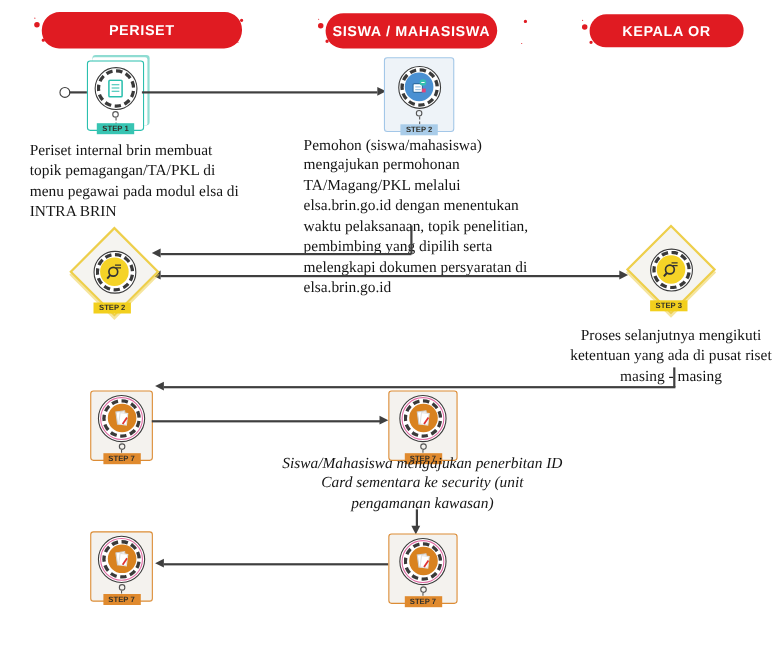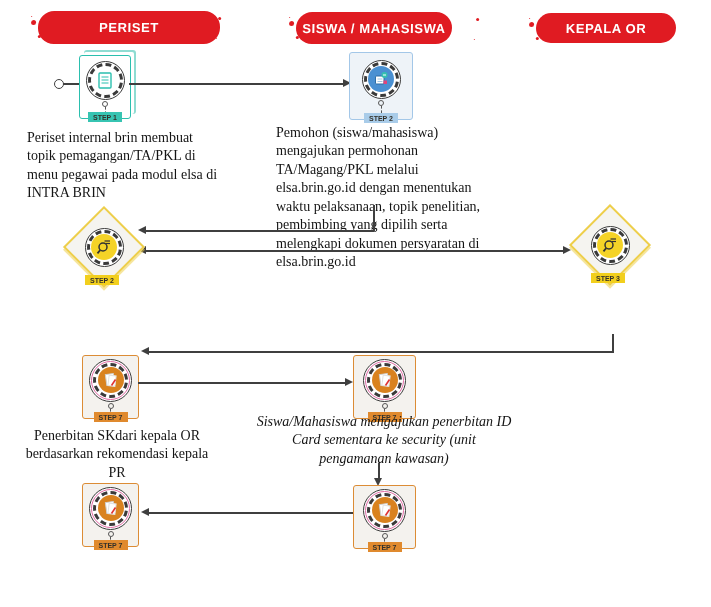--- a/index.html
+++ b/index.html
@@ -174,20 +174,21 @@
                 <circle cx="8" cy="9" r="4" fill="none" stroke="#333" stroke-width="1.5"></circle>
                 <line x1="5.2" y1="12.2" x2="2.5" y2="15.3" stroke="#333" stroke-width="1.8"></line>
               </svg>
             </div>
           </div>
         </div>
       </div>
     </div>
     <div class="badge yellow-badge">STEP 3</div>
   </div>
+  <div class="desc center" style="left:511px;top:297px;width:198px;">Proses selanjutnya mengikuti  ketentuan yang ada di pusat riset masing - masing</div>
 
   <div class="vline" style="left:612px;top:334px;height:18px;"></div>
   <div class="hline" style="left:149px;top:351px;width:465px;"></div>
   <div class="ah ah-left" style="left:141px;top:347px;"></div>
 
   <div class="node" style="left:82px;top:355px;">
     <div class="card orange-card">
       <div class="ring">
         <div class="pink">
           <div class="hatch">
@@ -201,21 +202,20 @@
           </div>
         </div>
       </div>
       <div class="mini">
           <span class="mini-dot"></span>
           <span class="mini-line"></span>
         </div>
       <div class="badge orange-badge">STEP 7</div>
     </div>
   </div>
-  <div class="desc center" style="left:18px;top:427px;width:198px;">Penerbitan SKdari kepala OR berdasarkan rekomendasi kepala PR</div>
 
   <div class="hline" style="left:138px;top:382px;width:208px;"></div>
   <div class="ah ah-right" style="left:345px;top:378px;"></div>
 
   <div class="node" style="left:353px;top:355px;">
     <div class="card orange-card" style="width:61px;">
       <div class="ring">
         <div class="pink">
           <div class="hatch">
             <div class="bubble bubble-orange">

